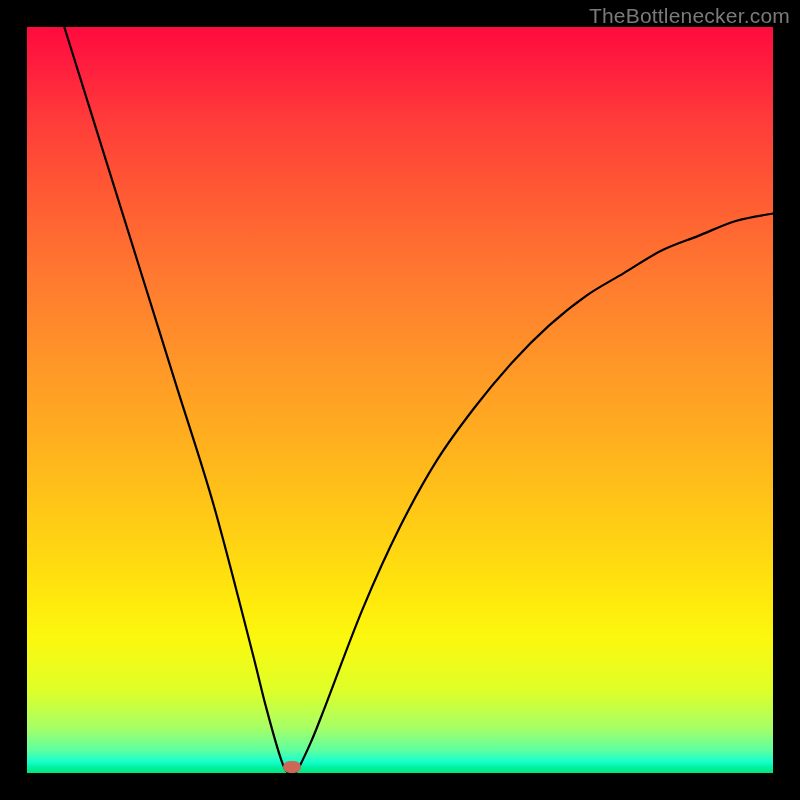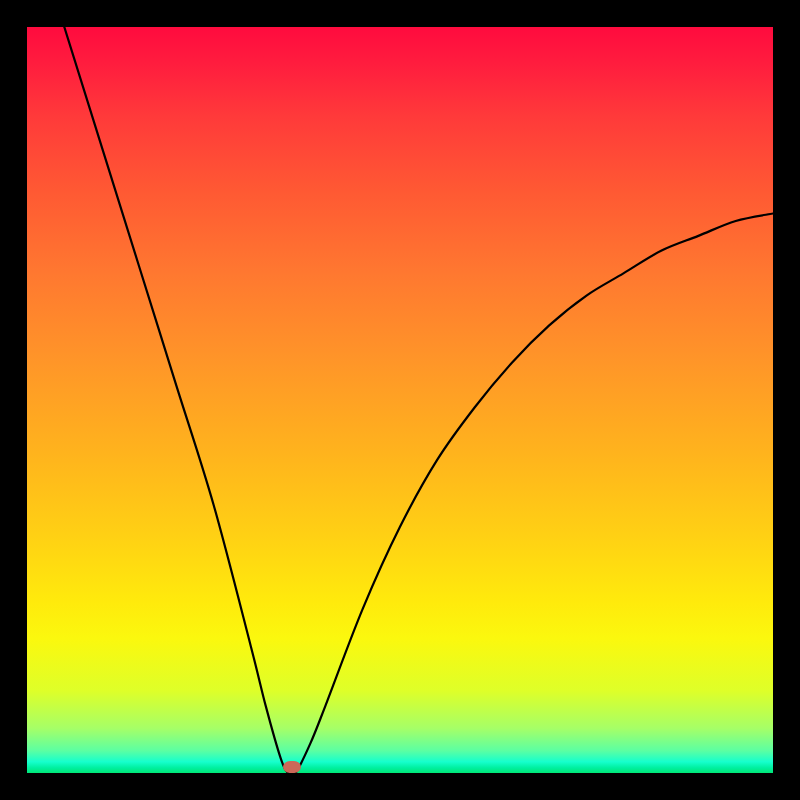--- a/index.html
+++ b/index.html
@@ -83,13 +83,14 @@
 <body>
 
 <div class="frame">
   <div class="plot-area">
     <div class="gradient-bg"></div>
     <svg class="curve" viewBox="0 0 746 746" preserveAspectRatio="none">
       <path id="curve-path" d="M 37.300000000000004 0 C 43.51666666666667 19.893333333333334, 62.16666666666668 79.57333333333335, 74.60000000000001 119.36000000000001 C 87.03333333333335 159.14666666666668, 99.46666666666665 198.9333333333333, 111.89999999999999 238.71999999999997 C 124.33333333333333 278.50666666666666, 136.76666666666668 318.2933333333333, 149.20000000000002 358.08 C 161.63333333333335 397.8666666666667, 174.06666666666666 433.92333333333335, 186.5 477.44 C 198.93333333333334 520.9566666666667, 215.09666666666664 585.6099999999999, 223.79999999999998 619.18 C 232.50333333333333 652.75, 233.74666666666667 660.21, 238.72 678.86 C 243.69333333333333 697.51, 249.91000000000003 719.8900000000001, 253.64000000000001 731.08 C 257.37 742.27, 258.6133333333333 743.5133333333333, 261.09999999999997 746 C 263.58666666666664 748.4866666666667, 264.83 750.9733333333334, 268.56 746 C 272.29 741.0266666666666, 278.50666666666666 727.3499999999999, 283.48 716.16 C 288.4533333333334 704.97, 289.6966666666667 701.24, 298.40000000000003 678.86 C 307.10333333333335 656.48, 323.26666666666665 611.72, 335.7 581.88 C 348.1333333333333 552.04, 360.56666666666666 524.6866666666666, 373 499.82 C 385.43333333333334 474.9533333333333, 397.8666666666667 452.5733333333333, 410.3 432.68 C 422.73333333333335 412.7866666666667, 435.16666666666663 396.62333333333333, 447.59999999999997 380.46 C 460.0333333333333 364.2966666666666, 472.4666666666667 349.37666666666667, 484.90000000000003 335.7 C 497.33333333333337 322.0233333333333, 509.7666666666666 309.59000000000003, 522.1999999999999 298.40000000000003 C 534.6333333333332 287.21000000000004, 547.0666666666666 277.2633333333333, 559.5 268.56 C 571.9333333333334 259.8566666666667, 584.3666666666668 253.63999999999993, 596.8000000000001 246.17999999999995 C 609.2333333333333 238.71999999999997, 621.6666666666667 230.01666666666674, 634.1 223.80000000000007 C 646.5333333333333 217.5833333333334, 658.9666666666667 213.85333333333332, 671.4 208.88 C 683.8333333333333 203.90666666666667, 696.2666666666667 197.69000000000003, 708.6999999999999 193.96000000000004 C 721.1333333333332 190.23000000000005, 739.7833333333333 187.74333333333334, 746 186.5"></path>
     </svg>
     <div class="min-marker" id="min-marker" style="left: 264.83px; top: 740.032px; background: rgb(203, 104, 88);"></div>
   </div>
+  <div class="watermark">TheBottlenecker.com</div>
 </div>
 
 </body></html>

